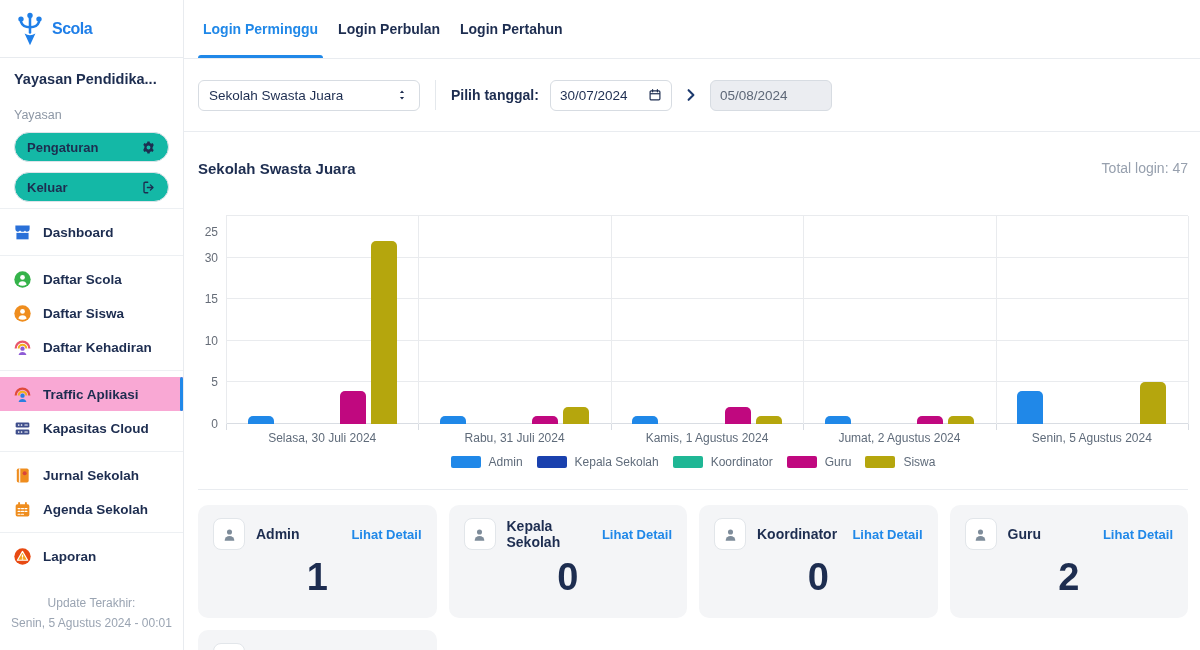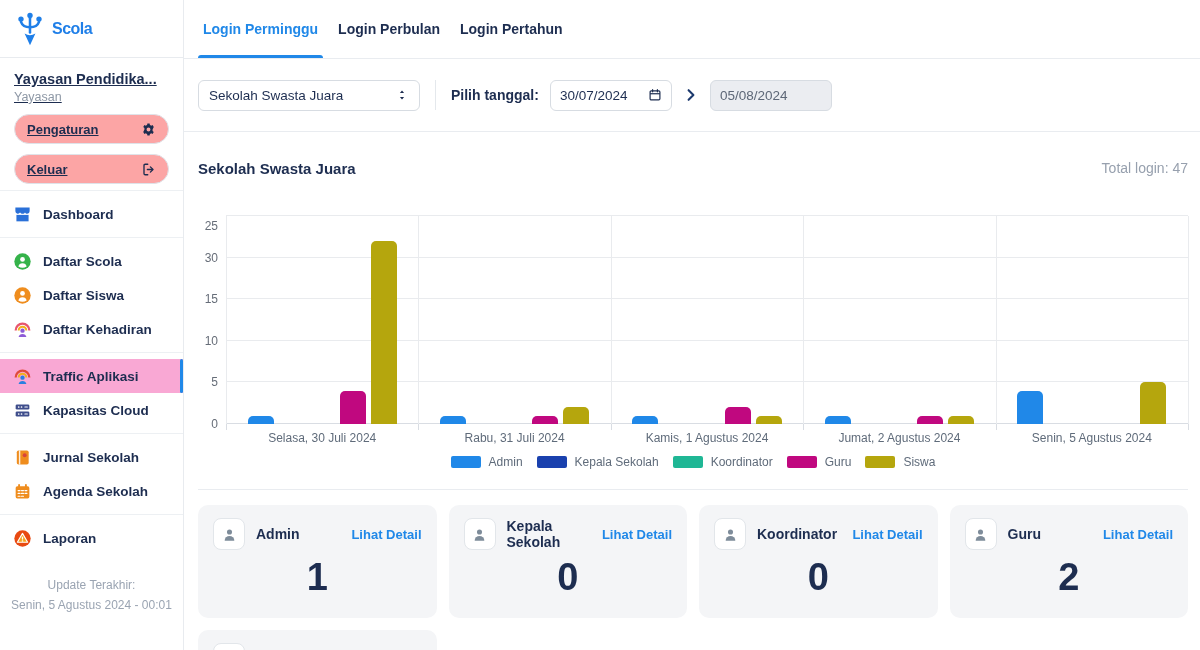--- a/index.html
+++ b/index.html
@@ -5,25 +5,25 @@
   * { box-sizing: border-box; }
   html,body { margin:0; padding:0; }
   body {
     width:1200px; height:650px; overflow:hidden; background:#fff;
     font-family:"Liberation Sans", sans-serif; color:#1d2d50; display:flex;
   }
   
   .sidebar { width:184px; min-width:184px; border-right:1px solid #e8ebef; display:flex; flex-direction:column; background:#fff; }
   .logo-area { height:58px; border-bottom:1px solid #e8ebef; display:flex; align-items:center; padding-left:14px; gap:6px; }
   .logo-text { color:#1f7fe8; font-size:16px; font-weight:bold; letter-spacing:-0.5px; }
-  .org { padding:13px 14px 0 14px;text-decoration:underline; }
+  .org { padding:13px 14px 0 14px; }
   .org-name { font-size:14.5px; font-weight:bold; white-space:nowrap; overflow:hidden; }
-  .org-type { font-size:12.5px; color:#8d97a5; margin-top:3px; }
+  .org-type { font-size:12.5px; color:#8d97a5; margin-top:21px; }
   .pill { height:30px; border:1px solid #dfe3e9; border-radius:16px; display:flex; align-items:center; justify-content:space-between;
-          padding:0 12px; margin-top:10px; font-size:13px; font-weight:bold; cursor:pointer; background:#fca5a5; }
+          padding:0 12px; margin-top:10px; font-size:13px; font-weight:bold; cursor:pointer; background:#14b8a6; }
   .side-divider { border-top:1px solid #edf0f3; margin:6px 0; }
   .menu-item { height:34px; display:flex; align-items:center; gap:11px; padding-left:13px; font-size:13.5px; font-weight:bold;
                position:relative; cursor:pointer; }
   .menu-item.active { background:#f9a8d4; }
   .menu-item.active::after { content:""; position:absolute; right:0; top:0; bottom:0; width:3px; background:#2088e8; border-radius:2px; }
   .menu-icon { width:19px; height:19px; display:flex; }
   .menu-icon svg { width:19px; height:19px; }
   .update-note { margin-top:20px; text-align:center; font-size:12px; color:#9aa4b2; line-height:1.7; }
   
   .main { flex:1; display:flex; flex-direction:column; min-width:0; }
@@ -276,21 +276,21 @@
           <span class="ylabel" style="top: 208px; right: calc(100% + 8px);">0</span>
           <div class="gridline-h" style="bottom: 41.6px;"></div>
           <span class="ylabel" style="top: 166.4px; right: calc(100% + 8px);">5</span>
           <div class="gridline-h" style="bottom: 83.2px;"></div>
           <span class="ylabel" style="top: 124.8px; right: calc(100% + 8px);">10</span>
           <div class="gridline-h" style="bottom: 124.8px;"></div>
           <span class="ylabel" style="top: 83.2px; right: calc(100% + 8px);">15</span>
           <div class="gridline-h" style="bottom: 166.4px;"></div>
           <span class="ylabel" style="top: 41.6px; right: calc(100% + 8px);">30</span>
           <div class="gridline-h" style="bottom: 208px;"></div>
-          <span class="ylabel" style="top: 10px; right: calc(100% + 8px);">25</span>
+          <span class="ylabel" style="top: 16px; right: calc(100% + 8px);">25</span>
           <div class="gridline-v" style="left: 0%;"></div>
           <div class="tick-v" style="left: 0%;"></div>
           <div class="gridline-v" style="left: 20%;"></div>
           <div class="tick-v" style="left: 20%;"></div>
           <div class="gridline-v" style="left: 40%;"></div>
           <div class="tick-v" style="left: 40%;"></div>
           <div class="gridline-v" style="left: 60%;"></div>
           <div class="tick-v" style="left: 60%;"></div>
           <div class="gridline-v" style="left: 80%;"></div>
           <div class="tick-v" style="left: 80%;"></div>

